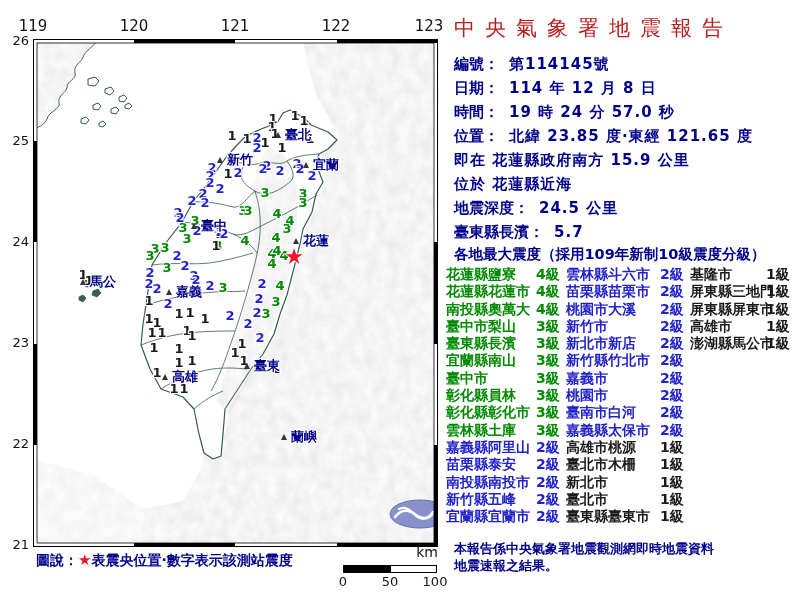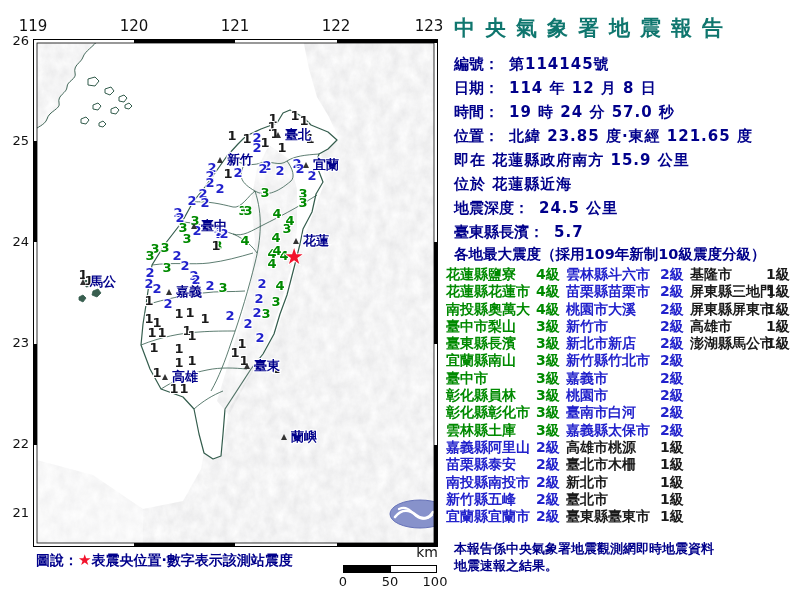--- a/index.html
+++ b/index.html
@@ -21,21 +21,21 @@
   .map-legend .star{color:#F2132C;font-size:15px;}
 
   .scalebar{position:absolute;left:343px;top:544px;width:95px;height:50px;font-size:14px;color:#111;}
   .scalebar .km{position:absolute;right:0;top:0;}
   .sb-black{position:absolute;left:0;top:21px;width:46px;height:6px;background:#000;border:1px solid #000;}
   .sb-white{position:absolute;left:47px;top:21px;width:45px;height:6px;background:#fff;border:1px solid #000;}
   .sb-tick{position:absolute;top:30px;transform:translateX(-50%);font-size:13px;}
 
   
   .report-panel{position:absolute;left:442px;top:0;width:358px;height:600px;color:#00008B;}
-  .r-title{margin:14px 0 0 12px;font-size:21px;font-weight:bold;letter-spacing:10px;color:#0f766e;white-space:nowrap;}
+  .r-title{margin:14px 0 0 12px;font-size:21px;font-weight:normal;letter-spacing:10px;color:#b91c1c;white-space:nowrap;}
   .info-lines{position:absolute;left:12px;top:52px;width:346px;}
   .info-line{height:24px;line-height:24px;font-size:15px;font-weight:bold;white-space:nowrap;}
   .info-line .lbl{margin-right:10px;}
   .info-line .val{letter-spacing:1px;}
   .i-heading{position:absolute;left:12px;top:245px;font-size:14.5px;font-weight:bold;white-space:nowrap;}
   .i-table{position:absolute;left:4px;top:266px;width:346px;display:grid;
            grid-template-columns:90px 30px 94px 30px 76px 26px;
            grid-auto-rows:17.3px;font-size:14px;font-weight:bold;line-height:17px;}
   .cell{white-space:nowrap;overflow:visible;}
   .c-g{color:#008A00}.c-b{color:#2222CC}.c-k{color:#1a1a1a}
@@ -46,21 +46,21 @@
 
 <div class="page">
 
   <div class="map-panel">
     <div id="lat-ticks">
         <div class="lat-tick" style="top: 33px;">26</div>
         <div class="lat-tick" style="top: 133px;">25</div>
         <div class="lat-tick" style="top: 234px;">24</div>
         <div class="lat-tick" style="top: 335px;">23</div>
         <div class="lat-tick" style="top: 436px;">22</div>
-        <div class="lat-tick" style="top: 505px;">21</div>
+        <div class="lat-tick" style="top: 537px;">21</div>
       </div>
     <div id="lon-ticks">
         <div class="lon-tick" style="left: 33px;">119</div>
         <div class="lon-tick" style="left: 134px;">120</div>
         <div class="lon-tick" style="left: 235px;">121</div>
         <div class="lon-tick" style="left: 336px;">122</div>
         <div class="lon-tick" style="left: 429px;">123</div>
       </div>
 
     <svg id="map-svg" width="405" height="508" viewBox="0 0 405 508">

